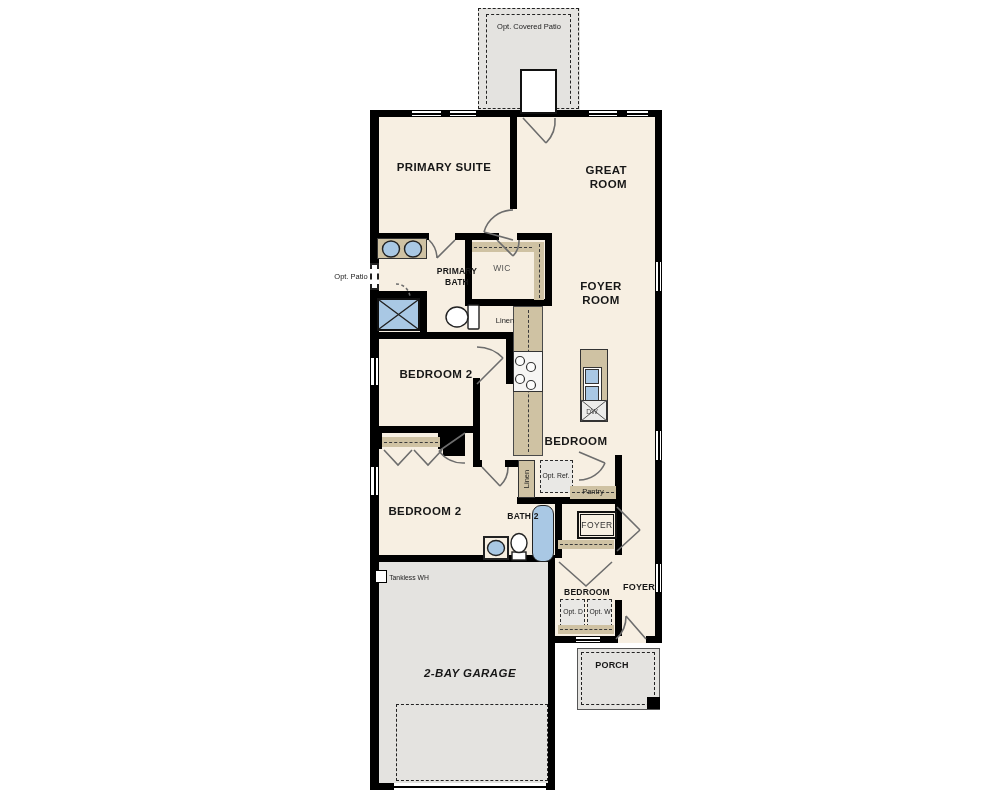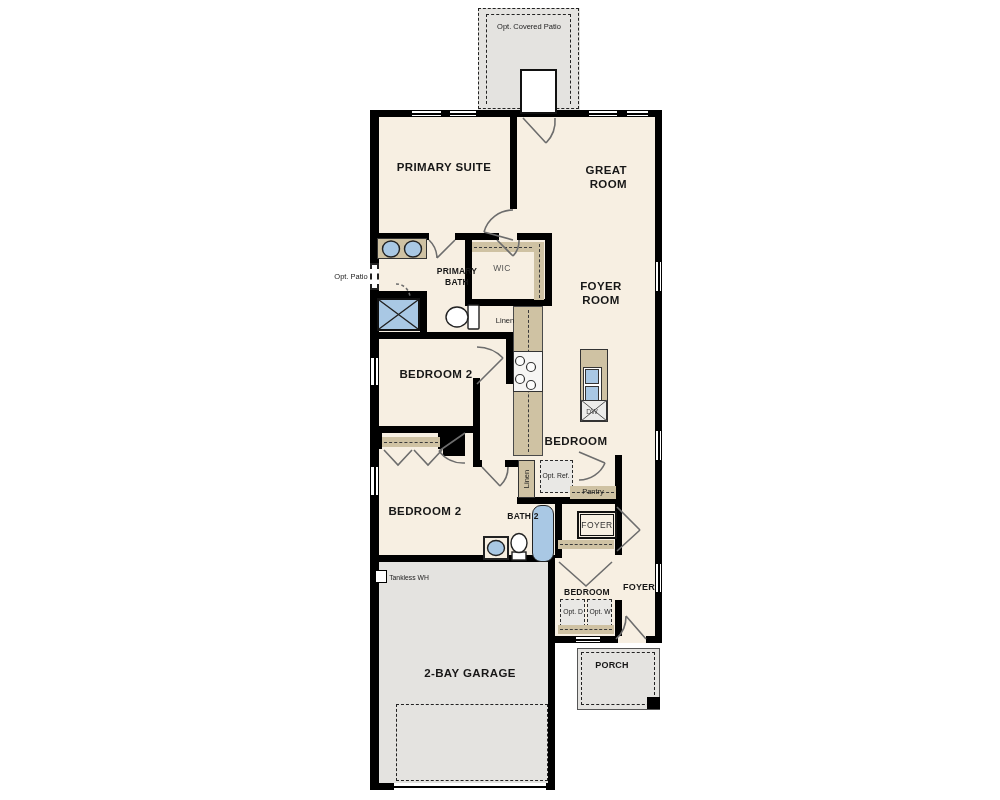--- a/index.html
+++ b/index.html
@@ -167,17 +167,17 @@
   <div class="lbl sm vert" style="left:527px;top:479px;width:40px;">Linen</div>
   <div class="lbl sm" style="left:593px;top:492px;width:40px;">Pantry</div>
   <div class="lbl" style="left:425px;top:511px;width:120px;">BEDROOM 2</div>
   <div class="lbl md" style="left:523px;top:516px;width:34px;">BATH 2</div>
   <div class="lbl gray" style="left:597px;top:525px;width:40px;color:#333;">FOYER</div>
   <div class="lbl xs" style="left:409px;top:578px;width:50px;">Tankless WH</div>
   <div class="lbl md" style="left:587px;top:592px;width:70px;">BEDROOM</div>
   <div class="lbl xs" style="left:573px;top:612px;width:24px;">Opt. D</div>
   <div class="lbl xs" style="left:600px;top:612px;width:24px;">Opt. W</div>
   <div class="lbl md" style="left:639px;top:588px;width:50px;font-size:9px;">FOYER</div>
-  <div class="lbl" style="left:470px;top:673px;width:100px;">2-BAY GARAGE</div>
+  <div class="lbl" style="left:470px;top:673px;width:100px;font-style:italic;">2-BAY GARAGE</div>
   <div class="lbl md" style="left:612px;top:666px;width:60px;font-size:9px;">PORCH</div>
   <div class="lbl xs" style="left:592px;top:412px;width:22px;color:#444;">DW</div>
 
 </div>
 
 </body></html>

